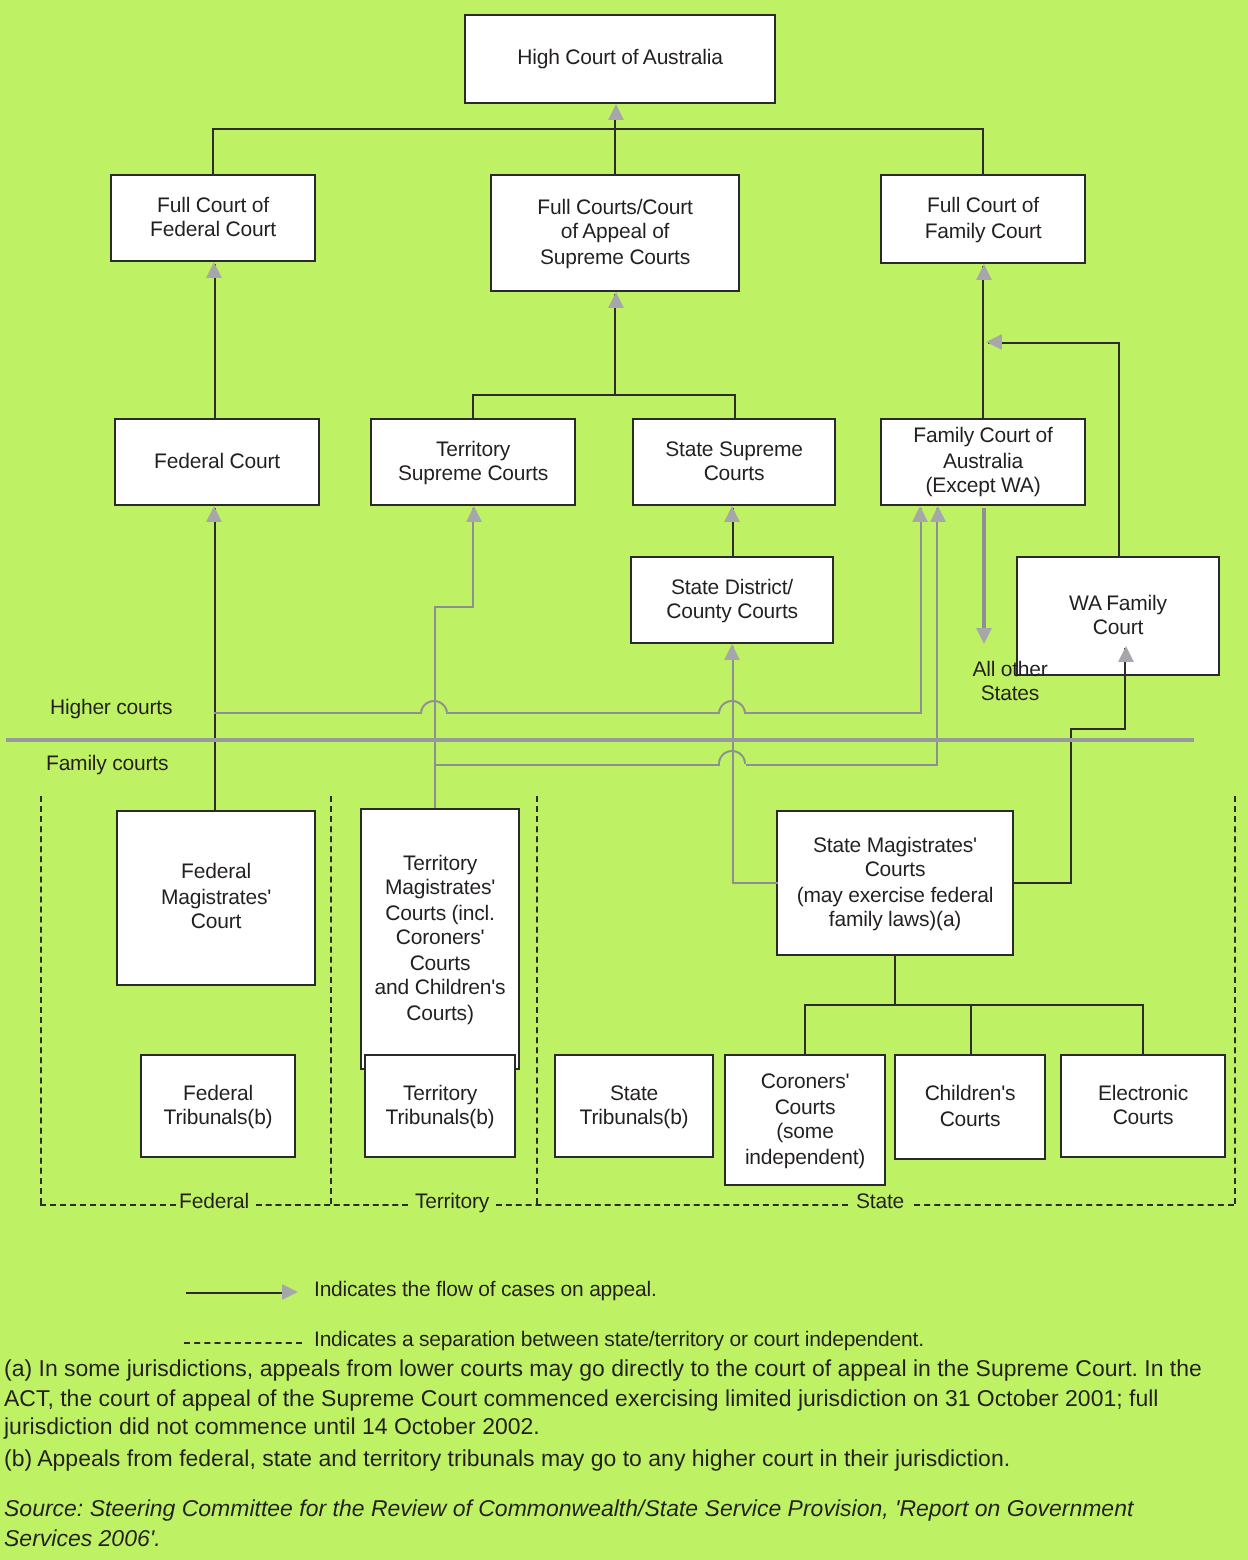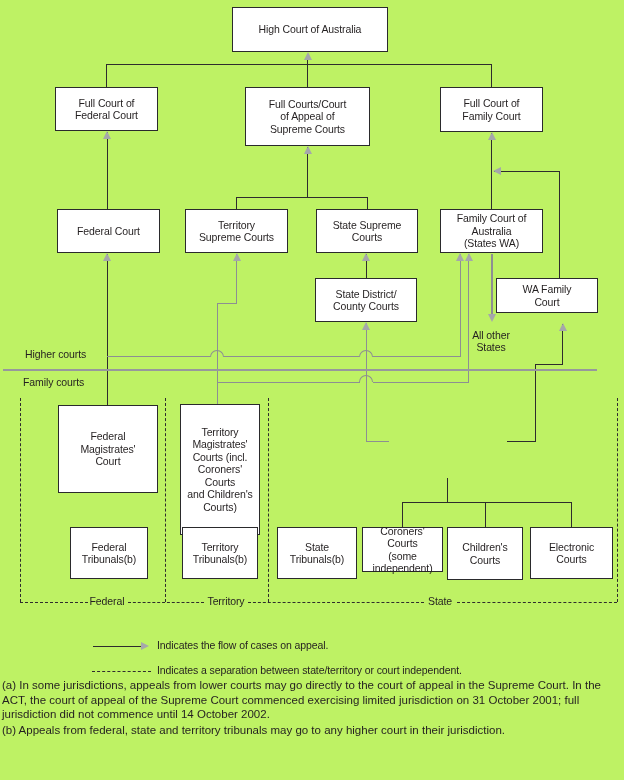--- a/index.html
+++ b/index.html
@@ -44,41 +44,44 @@
 Supreme Courts</div>
   <div class="box" style="left:440px;top:87px;width:103px;height:45px">Full Court of
 Family Court</div>
   <div class="box" style="left:57px;top:209px;width:103px;height:44px">Federal Court</div>
   <div class="box" style="left:185px;top:209px;width:103px;height:44px">Territory
 Supreme Courts</div>
   <div class="box" style="left:316px;top:209px;width:102px;height:44px">State Supreme
 Courts</div>
   <div class="box" style="left:440px;top:209px;width:103px;height:44px">Family Court of
 Australia
-(States WA)</div>
+(Except WA)</div>
   <div class="box" style="left:315px;top:278px;width:102px;height:44px">State District/
 County Courts</div>
-  <div class="box" style="left:496px;top:278px;width:102px;height:35px">WA Family
+  <div class="box" style="left:508px;top:278px;width:102px;height:60px">WA Family
 Court</div>
   <div class="box" style="left:58px;top:405px;width:100px;height:88px">Federal
 Magistrates'
 Court</div>
   <div class="box" style="left:180px;top:404px;width:80px;height:131px">Territory
 Magistrates'
 Courts (incl.
 Coroners' Courts
 and Children's
 Courts)</div>
+  <div class="box" style="left:388px;top:405px;width:119px;height:73px">State Magistrates' Courts
+(may exercise federal
+family laws)(a)</div>
   <div class="box" style="left:70px;top:527px;width:78px;height:52px">Federal
 Tribunals(b)</div>
   <div class="box" style="left:182px;top:527px;width:76px;height:52px">Territory
 Tribunals(b)</div>
   <div class="box" style="left:277px;top:527px;width:80px;height:52px">State
 Tribunals(b)</div>
-  <div class="box" style="left:362px;top:527px;width:81px;height:45px">Coroners'
+  <div class="box" style="left:362px;top:527px;width:81px;height:66px">Coroners'
 Courts
 (some
 independent)</div>
   <div class="box" style="left:447px;top:527px;width:76px;height:53px">Children's
 Courts</div>
   <div class="box" style="left:530px;top:527px;width:83px;height:52px">Electronic
 Courts</div>
 
   <div class="hl" style="left:106px;top:63.5px;width:386px"></div>
   <div class="vl" style="left:106px;top:63.5px;height:24px"></div>
@@ -151,28 +154,29 @@
   <div class="dashv" style="left:165px;top:398px;height:204px"></div>
   <div class="dashv" style="left:268px;top:398px;height:204px"></div>
   <div class="dashv" style="left:617px;top:398px;height:204px"></div>
   <div class="dashh" style="left:20px;top:601.5px;width:68px"></div>
   <div class="dashh" style="left:128px;top:601.5px;width:76px"></div>
   <div class="dashh" style="left:248px;top:601.5px;width:176px"></div>
   <div class="dashh" style="left:457px;top:601.5px;width:160px"></div>
 
   <div class="lbl" style="left:25px;top:349px">Higher courts</div>
   <div class="lbl" style="left:23px;top:377px">Family courts</div>
-  <div class="lbl c" style="left:462px;top:330px;width:58px">All other
+  <div class="lbl c" style="left:476px;top:330px;width:58px">All other
 States</div>
   <div class="lbl c" style="left:85px;top:596px;width:44px">Federal</div>
   <div class="lbl c" style="left:200px;top:596px;width:52px">Territory</div>
   <div class="lbl c" style="left:418px;top:596px;width:44px">State</div>
 
   <div class="hl" style="left:93px;top:645.5px;width:48px"></div>
   <div class="arr-right" style="left:141px;top:642px"></div>
   <div class="lbl" style="left:157px;top:640px">Indicates the flow of cases on appeal.</div>
   <div class="dashh" style="left:92px;top:670.5px;width:59px"></div>
   <div class="lbl" style="left:157px;top:665px">Indicates a separation between state/territory or court independent.</div>
 
   <div class="fn" style="top:678px">(a) In some jurisdictions, appeals from lower courts may go directly to the court of appeal in the Supreme Court. In the ACT, the court of appeal of the Supreme Court commenced exercising limited jurisdiction on 31 October 2001; full jurisdiction did not commence until 14 October 2002.</div>
   <div class="fn" style="top:723px">(b) Appeals from federal, state and territory tribunals may go to any higher court in their jurisdiction.</div>
+  <div class="fn src" style="top:748px">Source: Steering Committee for the Review of Commonwealth/State Service Provision, 'Report on Government Services 2006'.</div>
 
 </div>
 
 </body></html>

